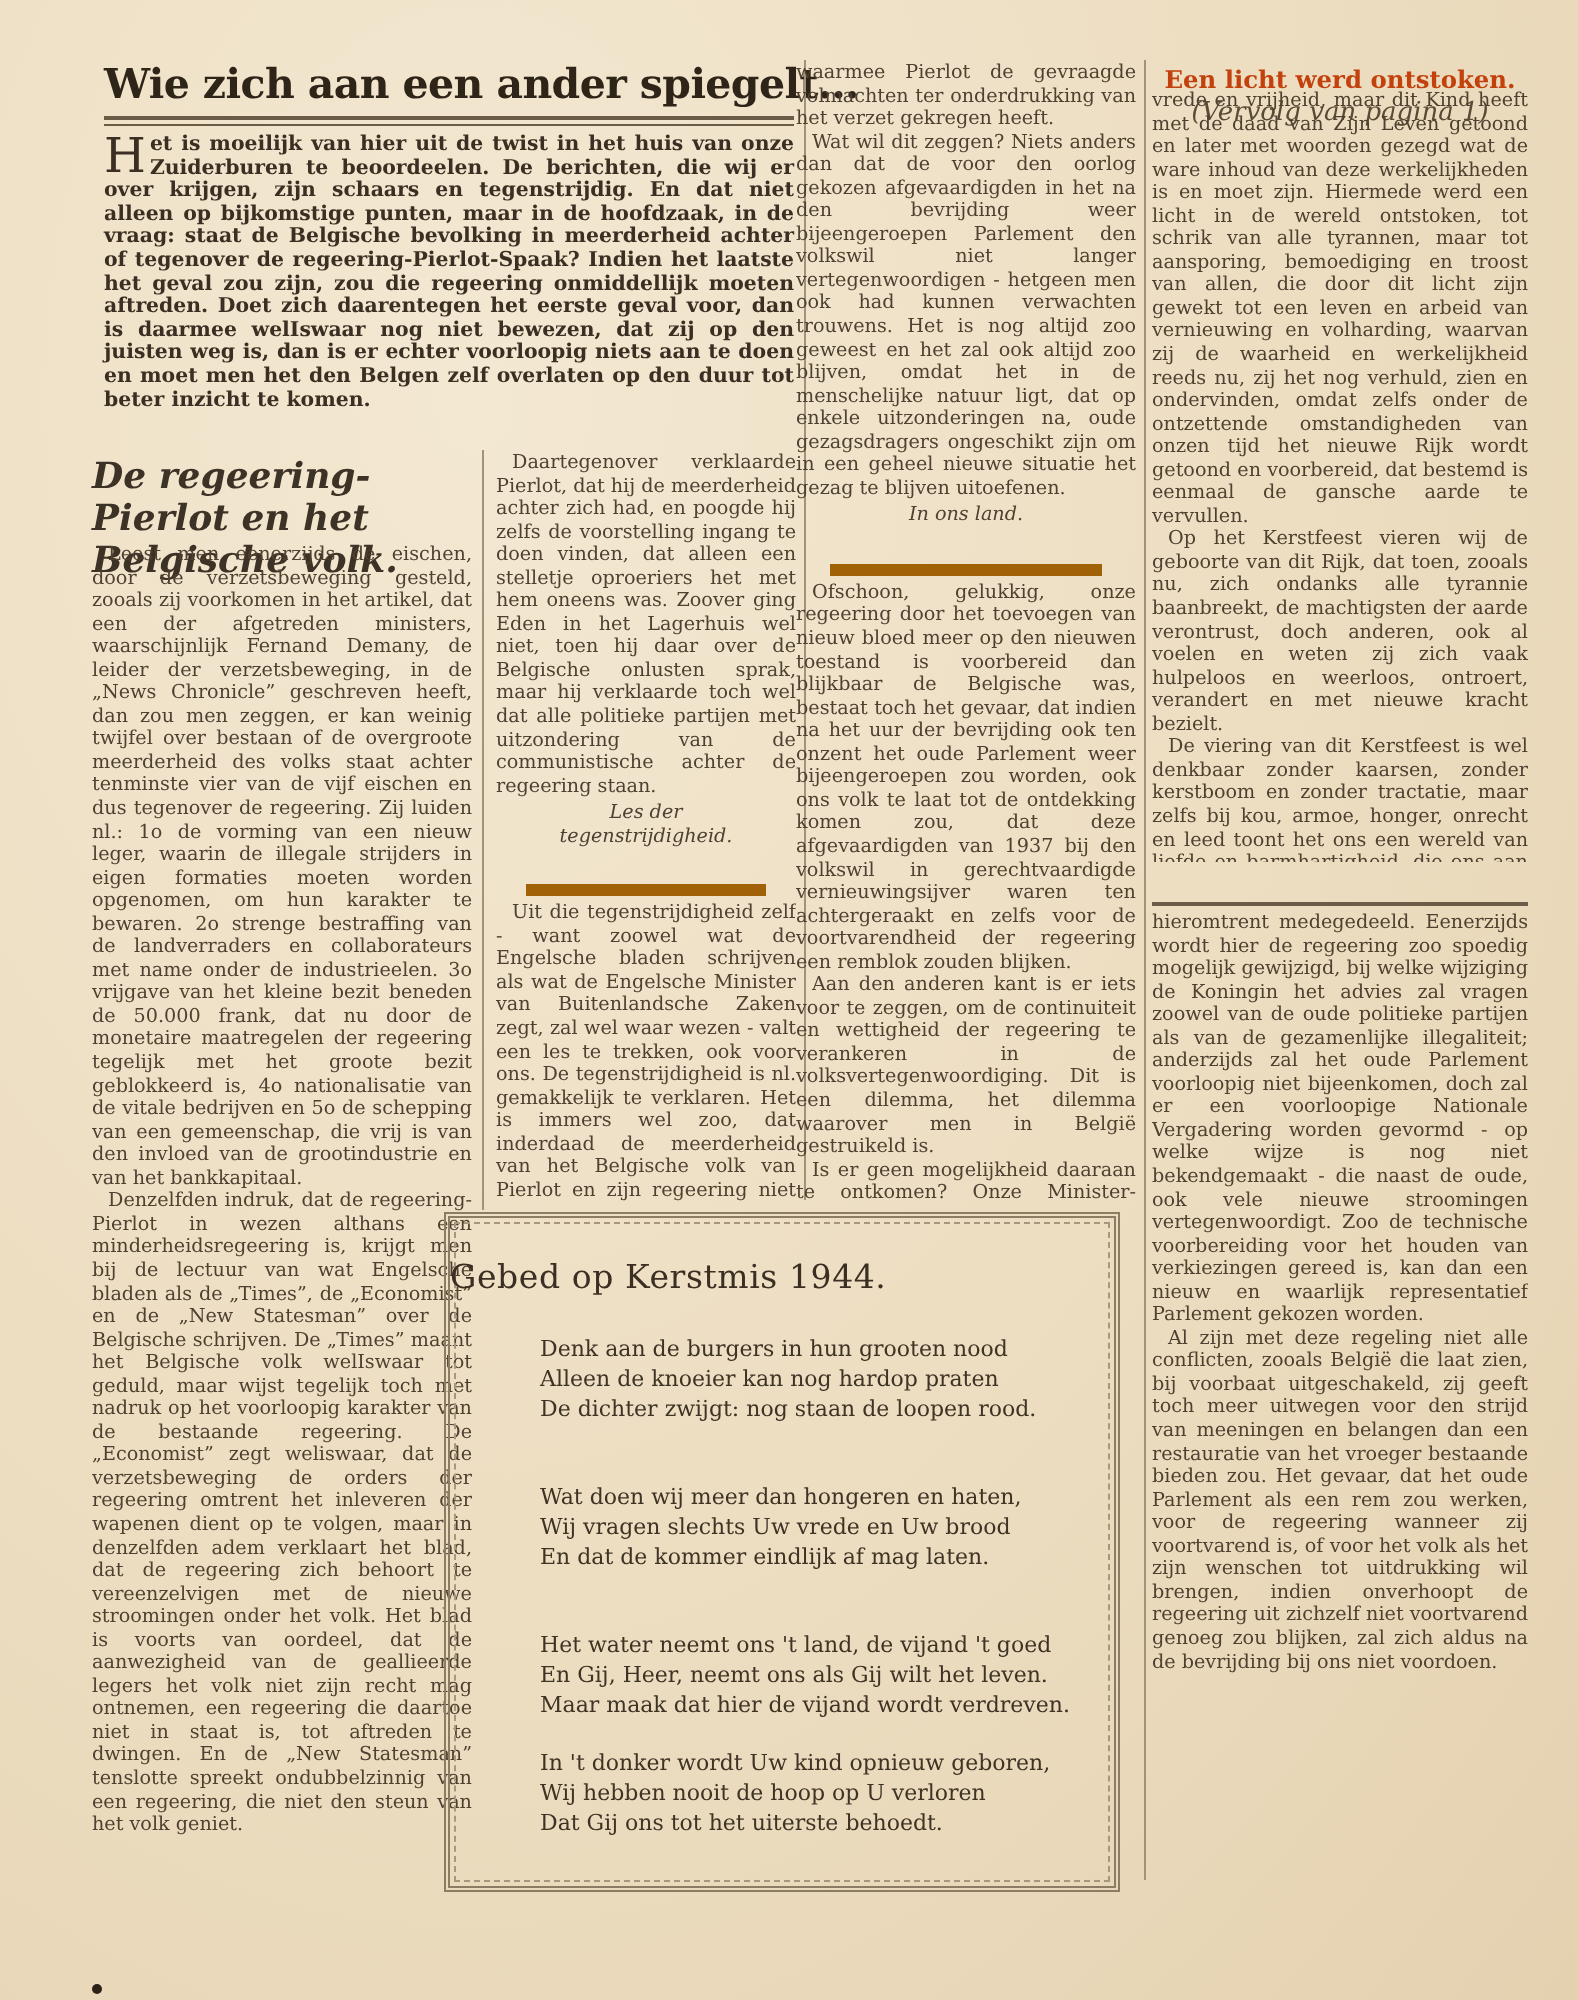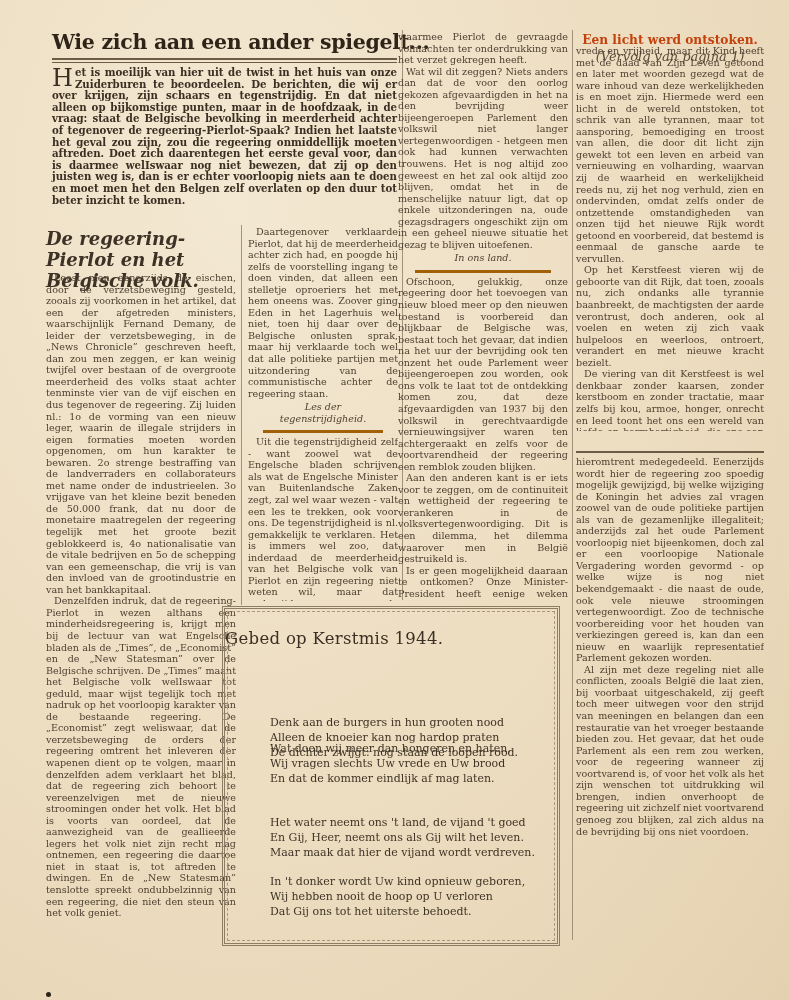--- a/index.html
+++ b/index.html
@@ -30,21 +30,21 @@
     text-align: justify;
   }
   .dropcap { float: left; font-size: 24px; line-height: 20px; font-weight: normal; margin-right: 2px; margin-top: 1px; }
   .subhead {
     position: absolute; left: 46px; top: 228px; width: 190px;
     font-style: italic; font-weight: bold; font-size: 18px; line-height: 21px;
     color: #3d3226;
   }
   .section-title {
     text-align: center; font-style: italic; font-size: 9.6px; margin: 2px 0 3px 0;
-    border-bottom: 3px solid #a16207; padding-bottom: 6px; width: 80%; margin-left: 10%;
+    border-bottom: 6px solid #a16207; padding-bottom: 18px; width: 80%; margin-left: 10%;
   }
   .right-title {
     position: absolute; left: 576px; top: 33px; width: 188px;
     font-weight: bold; font-size: 12.2px; text-align: center; color: #c2410c; white-space: nowrap;
   }
   .right-sub {
     position: absolute; left: 576px; top: 49px; width: 188px;
     font-style: italic; font-size: 13px; text-align: center; color: #5a4b38;
   }
   .vrule { position: absolute; width: 1px; background: #a3927a; }
@@ -110,21 +110,21 @@
 
   <div class="hrule" style="left:576px; top:451px; width:188px;"></div>
 
   <div class="col" style="left:576px; top:456px; width:188px; height:500px; overflow:hidden;">
     <p class="noindent">hieromtrent medegedeeld. Eenerzijds wordt hier de regeering zoo spoedig mogelijk gewijzigd, bij welke wijziging de Koningin het advies zal vragen zoowel van de oude politieke partijen als van de gezamenlijke illegaliteit; anderzijds zal het oude Parlement voorloopig niet bijeenkomen, doch zal er een voorloopige Nationale Vergadering worden gevormd - op welke wijze is nog niet bekendgemaakt - die naast de oude, ook vele nieuwe stroomingen vertegenwoordigt. Zoo de technische voorbereiding voor het houden van verkiezingen gereed is, kan dan een nieuw en waarlijk representatief Parlement gekozen worden.</p>
     <p>Al zijn met deze regeling niet alle conflicten, zooals België die laat zien, bij voorbaat uitgeschakeld, zij geeft toch meer uitwegen voor den strijd van meeningen en belangen dan een restauratie van het vroeger bestaande bieden zou. Het gevaar, dat het oude Parlement als een rem zou werken, voor de regeering wanneer zij voortvarend is, of voor het volk als het zijn wenschen tot uitdrukking wil brengen, indien onverhoopt de regeering uit zichzelf niet voortvarend genoeg zou blijken, zal zich aldus na de bevrijding bij ons niet voordoen.</p>
   </div>
 
   <div class="poem-box">
     <div class="poem-title">Gebed op Kerstmis 1944.</div>
-    <div class="stanza" style="top:58px;margin-top:48px;">
+    <div class="stanza" style="top:58px;">
       <div>Denk aan de burgers in hun grooten nood</div>
       <div>Alleen de knoeier kan nog hardop praten</div>
       <div>De dichter zwijgt: nog staan de loopen rood.</div>
     </div>
     <div class="stanza" style="top:132px;">
       <div>Wat doen wij meer dan hongeren en haten,</div>
       <div>Wij vragen slechts Uw vrede en Uw brood</div>
       <div>En dat de kommer eindlijk af mag laten.</div>
     </div>
     <div class="stanza" style="top:206px;">

